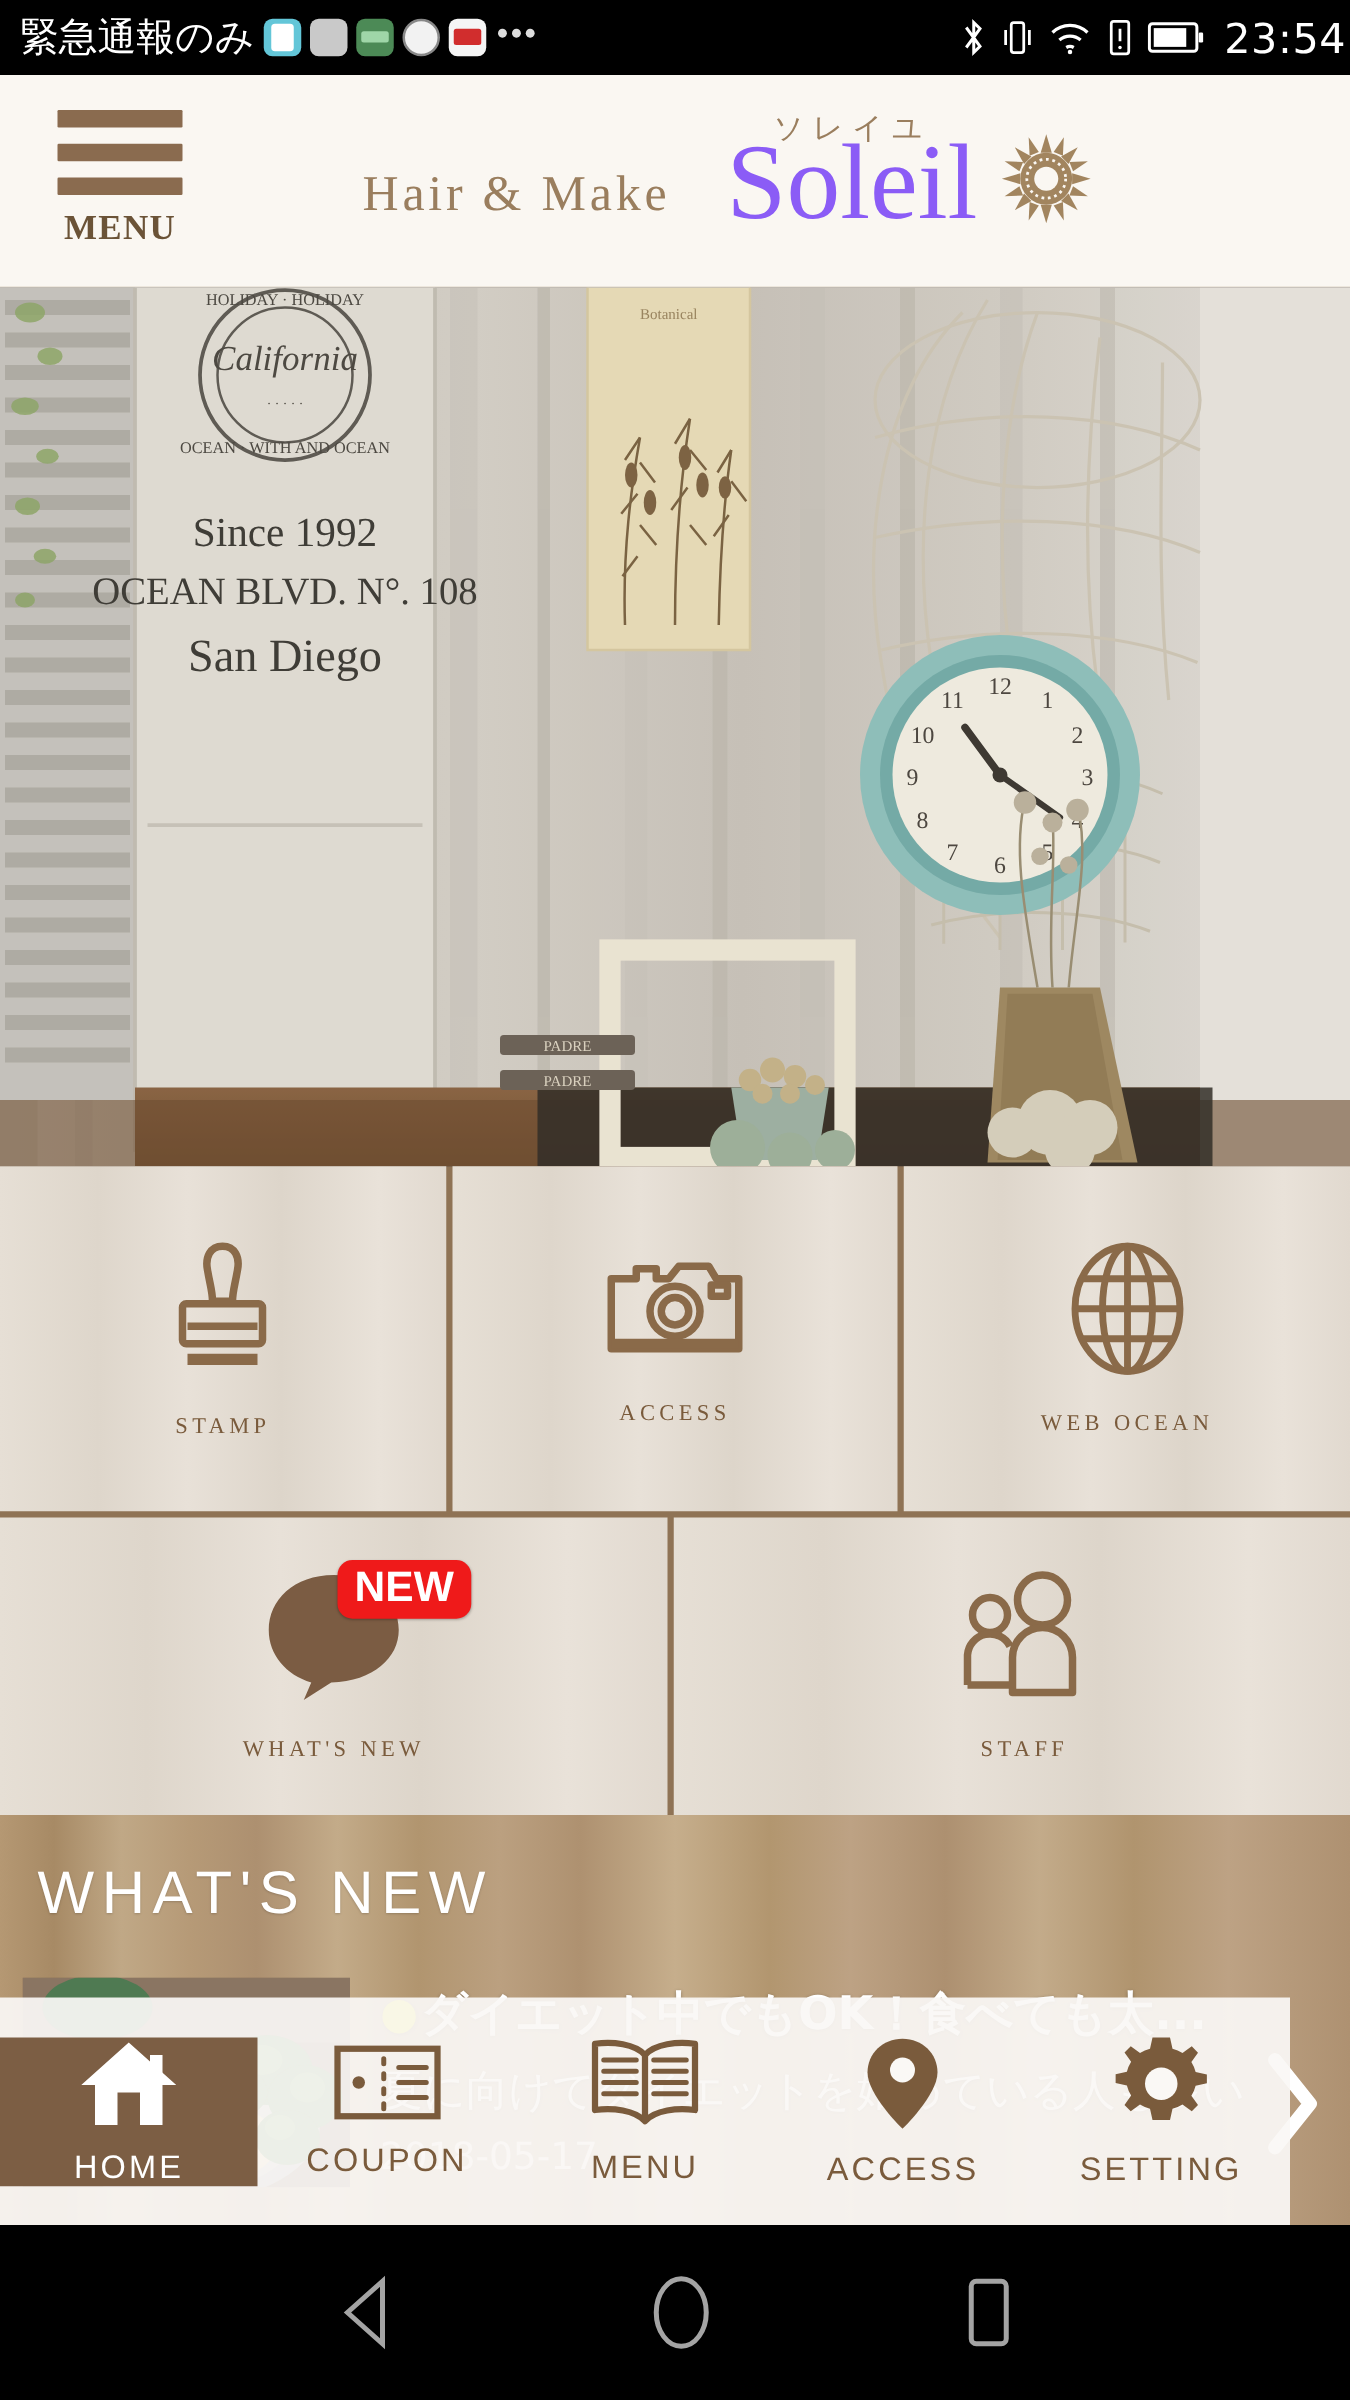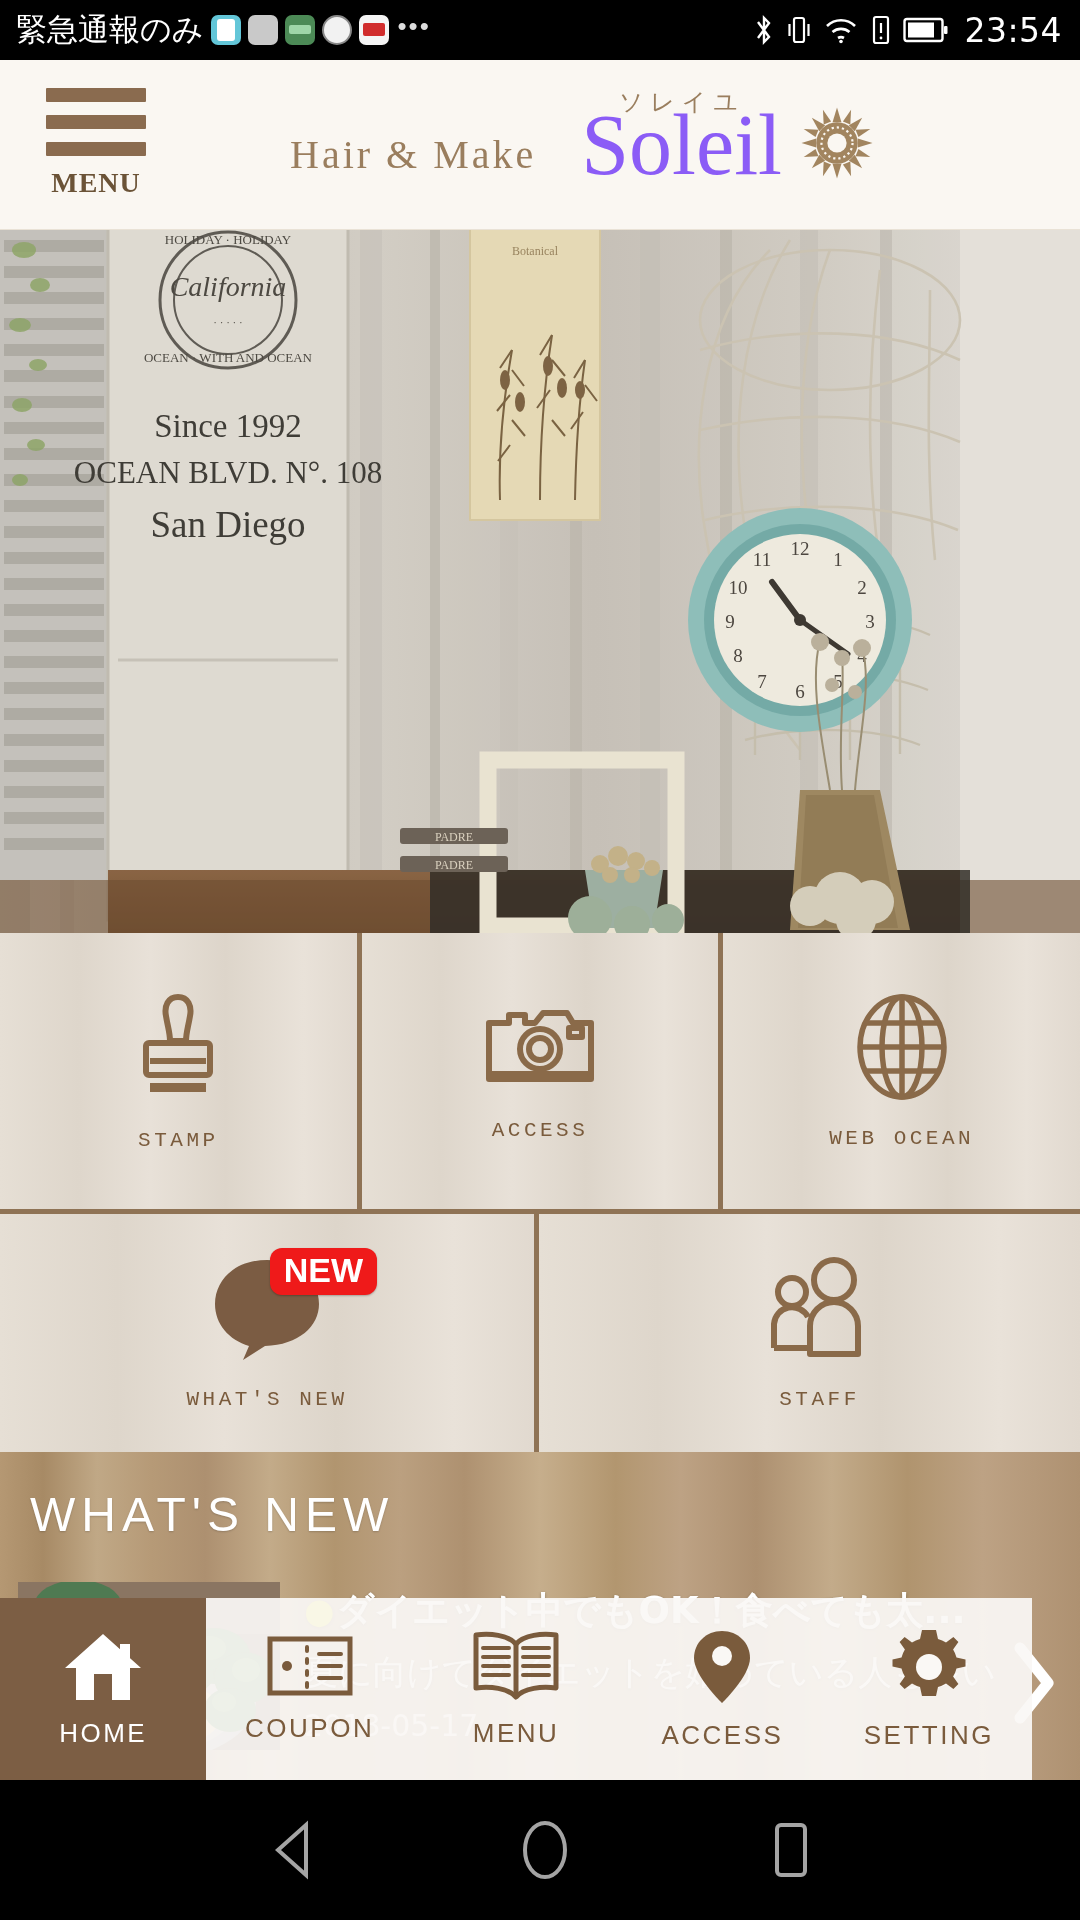--- a/index.html
+++ b/index.html
@@ -9,21 +9,21 @@
     font-family: "Liberation Sans", "DejaVu Sans", sans-serif;
     overflow: hidden;
   }
   #screen { position: relative; width: 1080px; height: 1920px; background:#000; }
 
   
   .statusbar {
     position: absolute; top:0; left:0; width:1080px; height:60px;
     background:#000; color:#fff;
     display:flex; align-items:center; justify-content:space-between;
-    padding: 0 18px 0 16px;
+    padding: 0 3px 0 16px;
   }
   .sb-left { display:flex; align-items:center; gap:8px; }
   .sb-carrier { font-size:31px; letter-spacing:0px; color:#fff; font-family:"DejaVu Sans", sans-serif; }
   .sb-appicons { display:flex; align-items:center; gap:7px; }
   .appicon { width:30px; height:30px; border-radius:7px; display:block; position:relative; overflow:hidden; }
   .ai-1 { background:#63c6d8; }
   .ai-1:after{content:""; position:absolute; left:6px; top:4px; width:18px; height:22px; background:#fff; border-radius:3px;}
   .ai-2 { background:#c9c9c9; }
   .ai-3 { background:#4c8a56; }
   .ai-3:after{content:""; position:absolute; left:4px; top:10px; width:22px; height:9px; background:#9fd6a8; border-radius:2px;}
@@ -90,22 +90,22 @@
     display:flex; flex-direction:column; align-items:center; justify-content:center;
     overflow:hidden;
   }
   .tile.wood { background:linear-gradient(90deg,#e6dfd5 0%,#ded6cb 22%,#e8e1d8 42%,#ddd5ca 63%,#e9e2d9 85%,#e1d9cf 100%); }
   .tile + .tile { margin-left:5px; }
   .r1 .tile { flex: 1 1 0; }
   .r2 .t-wn { flex: 0 0 534px; }
   .r2 .t-staff { flex: 0 0 541px; padding-left: 20px; }
   .tile-icon { margin-bottom:22px; position:relative; }
   .tile-label {
-    font-size:21px; color:#7a5b3c; letter-spacing:3.5px;
-    font-family:Liberation Mono, monospace;
+    font-size:18px; color:#7a5b3c; letter-spacing:3.5px;
+    font-family:Liberation Serif, serif;
   }
   .new-badge {
     position:absolute; right:-52px; top:-8px;
     background:#ef1a1a; color:#fff; font-size:34px; font-weight:bold;
     padding:3px 14px 5px; border-radius:12px; letter-spacing:0px;
     font-family:"Liberation Sans", sans-serif;
     box-shadow:0 1px 2px rgba(0,0,0,.25);
   }
 
   
@@ -141,21 +141,21 @@
   }
   .wn-date {
     margin-top:12px; font-size:30px; color:#ffffff; opacity:.85;
     font-family:"DejaVu Sans", sans-serif;
   }
   .wn-chevron { position:absolute; right:22px; top:188px; }
 
   
   .bottomnav {
     position:absolute; bottom:140px; left:0; width:1032px; height:182px;
-    display:flex; background:rgba(250,248,245,0.93);
+    display:flex; background:rgba(250,248,245,0.93);align-items:center;
   }
   .nav-item {
     flex:1 1 0; display:flex; flex-direction:column;
     align-items:center; justify-content:center; gap:14px;
     position:relative;
   }
   .nav-item.active { background:#7c5e44; }
   .nav-label {
     font-size:26px; letter-spacing:2.5px; color:#7a5b3c;
     font-family:"Liberation Sans", sans-serif;

